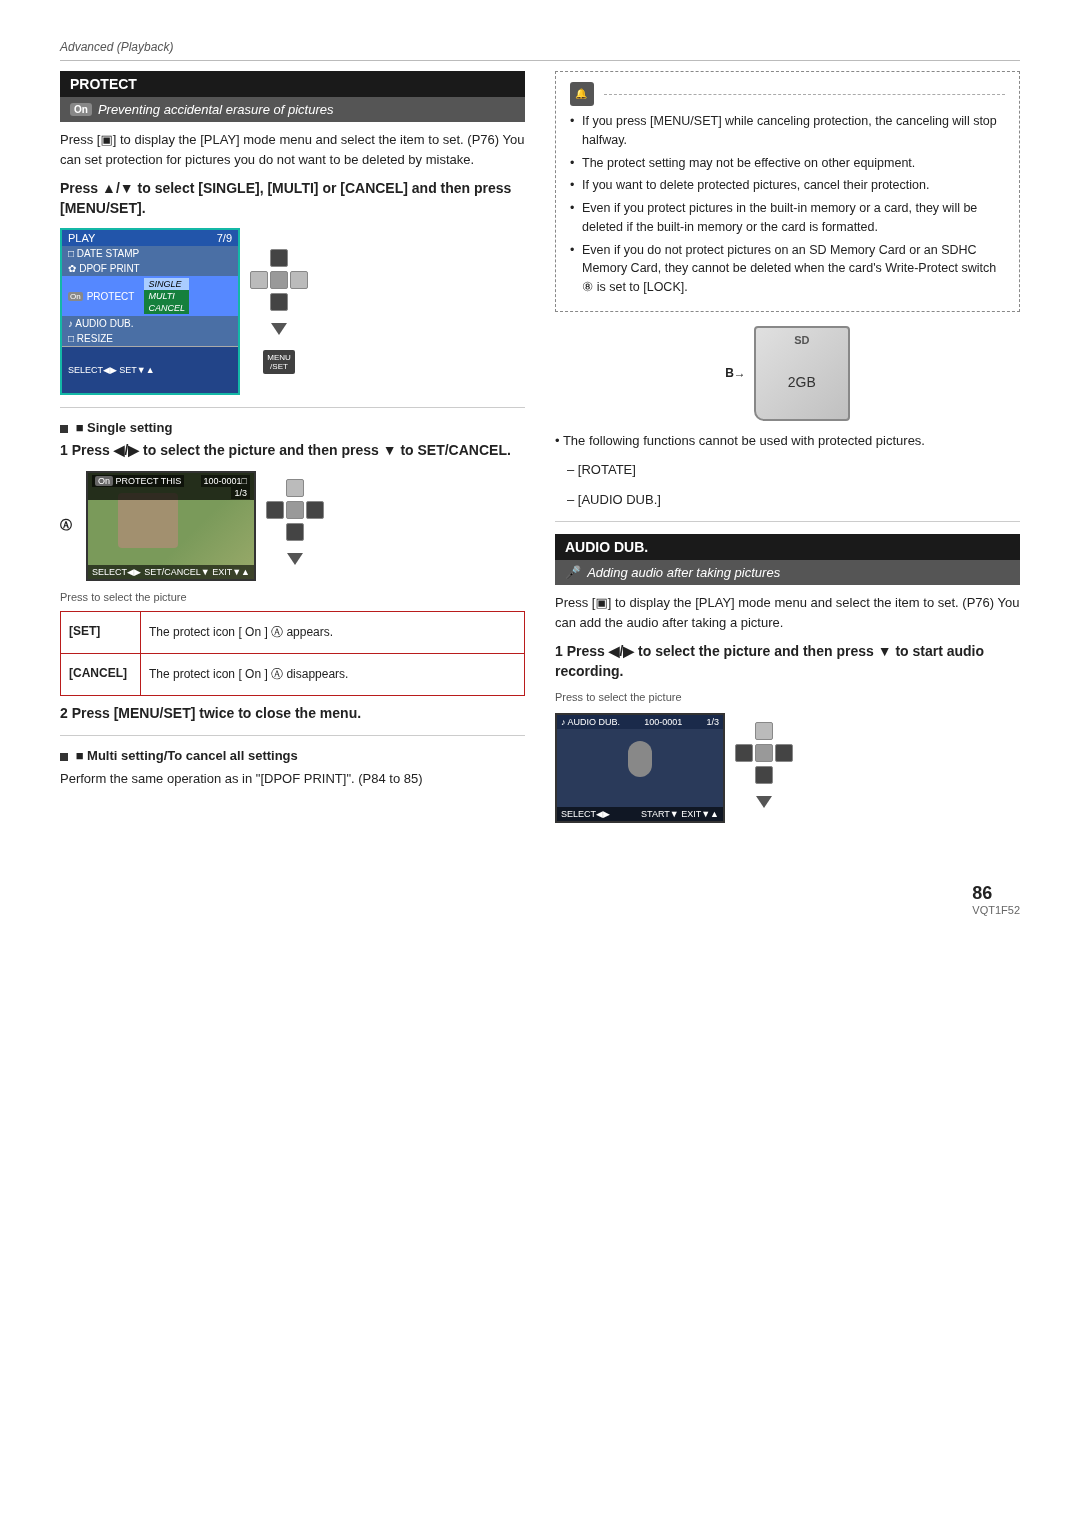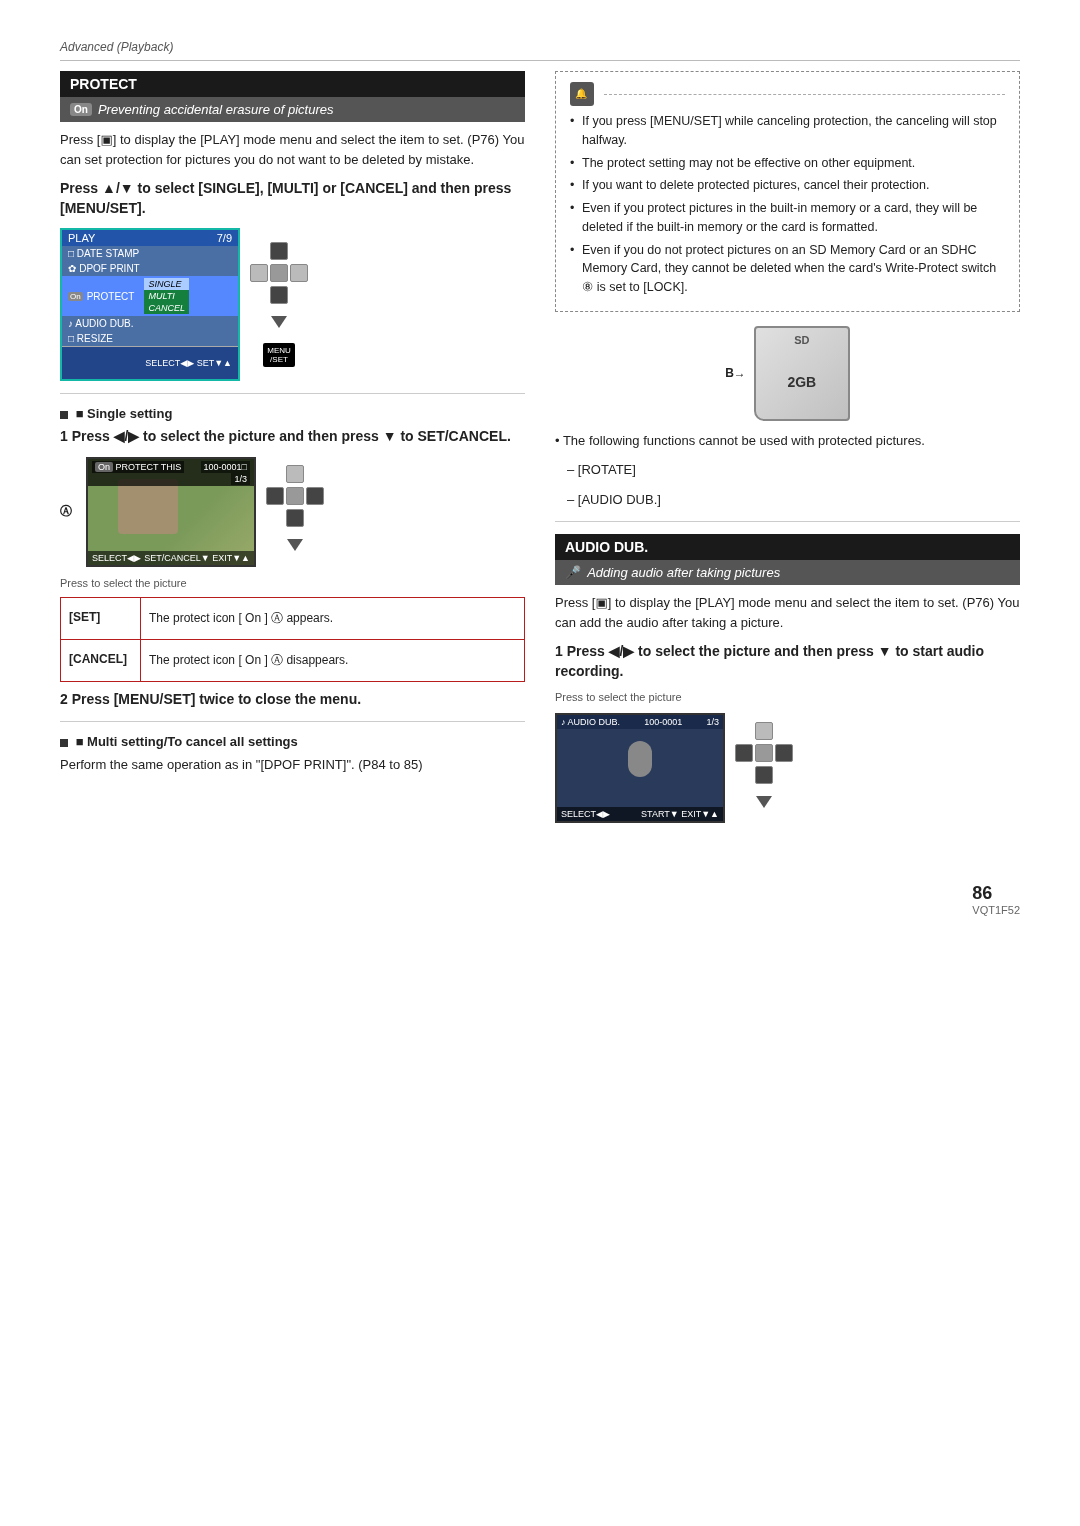--- a/index.html
+++ b/index.html
@@ -113,21 +113,21 @@
     }
     .menu-submenu .sub-item {
       padding: 1px 4px;
       color: #fff;
     }
     .menu-submenu .sub-item.active {
       background: #aaccff;
       color: #000;
     }
     .menu-set-btn {
-      background: #000000;
+      background: #404040;
       color: #fff;
       font-size: 8px;
       padding: 3px 4px;
       border-radius: 2px;
       text-align: center;
       margin-top: 4px;
     }
     .section-divider {
       border: none;
       border-top: 1px solid #ccc;
@@ -242,21 +242,21 @@
       position: relative;
       display: flex;
       align-items: center;
       justify-content: center;
       font-size: 18px;
       font-weight: bold;
       color: #333;
     }
     .sd-label {
       font-size: 14px;
-      font-weight: bold;
+      font-weight: normal;
       color: #333;
       text-align: center;
     }
     .sd-logo {
       position: absolute;
       top: 6px;
       left: 50%;
       transform: translateX(-50%);
       font-size: 11px;
       color: #555;
@@ -423,21 +423,21 @@
           <span style="background:#888;color:#fff;border-radius:2px;font-size:8px;padding:0 2px;">On</span>
           <span>PROTECT</span>
           <div class="menu-submenu" style="margin-left:6px; background:#15803d;font-style:italic;">
             <div class="sub-item active" style="background:#aaccff;color:#000;padding:1px 4px;font-size:9px;">SINGLE</div>
             <div class="sub-item" style="color:#fff;padding:1px 4px;font-size:9px;">MULTI</div>
             <div class="sub-item" style="color:#fff;padding:1px 4px;font-size:9px;">CANCEL</div>
           </div>
         </div>
         <div class="camera-menu-item" style="font-size:10px; color:#fff; padding:2px 6px;">♪ AUDIO DUB.</div>
         <div class="camera-menu-item" style="font-size:10px; color:#fff; padding:2px 6px;">□ RESIZE</div>
-        <div style="background:#224488; color:#fff; font-size:9px; padding:11px 6px; border-top:1px solid #aaa;text-align:right;">SELECT◀▶  SET▼▲</div>
+        <div style="background:#224488; color:#fff; font-size:9px; padding:18px 6px; border-top:1px solid #aaa;">SELECT◀▶  SET▼▲</div>
       </div>
 
       <div class="dpad-container">
         <div class="dpad-row">
           <div class="dpad-cell empty"></div>
           <div class="dpad-cell active"></div>
           <div class="dpad-cell empty"></div>
         </div>
         <div class="dpad-row">
           <div class="dpad-cell"></div>

